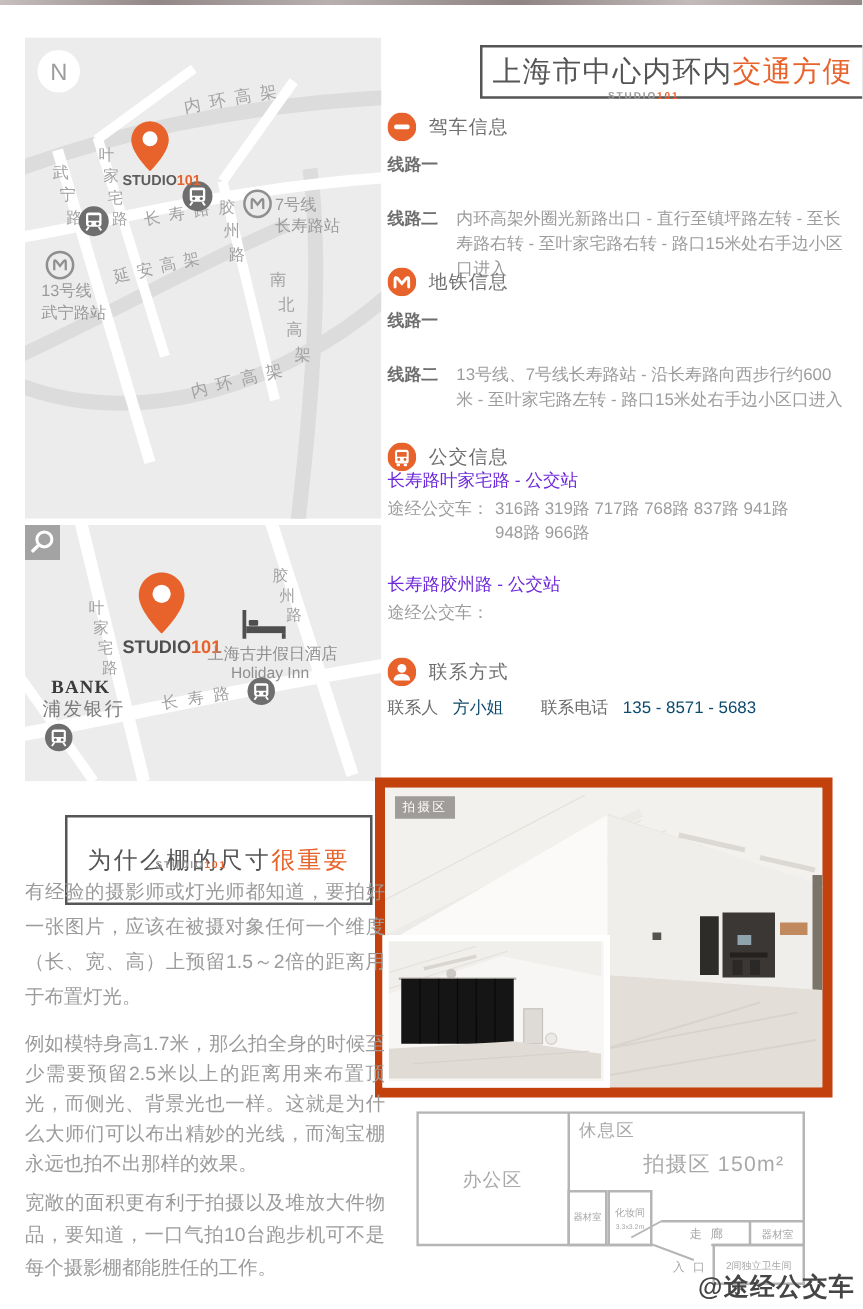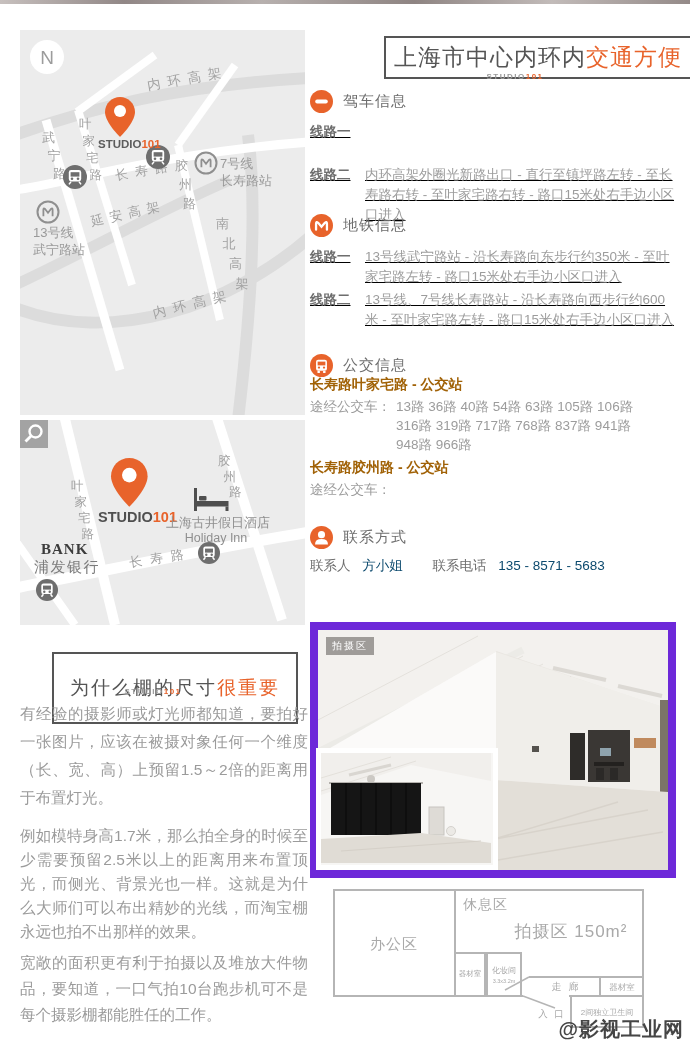--- a/index.html
+++ b/index.html
@@ -17,37 +17,37 @@
   .title-box .accent { color:#e8632b; }
   .logo-line { position:absolute; left:384px; top:72px; width:262px; text-align:center;
     font-size:8px; letter-spacing:1.5px; color:#9a9a9a; font-weight:bold; }
   .logo-line .accent { color:#e8632b; }
 
   
   .sec-head { position:absolute; left:310px; display:flex; align-items:center; gap:10px; }
   .sec-head svg { width:23px; height:23px; }
   .sec-title { font-size:15px; color:#6e6e6e; letter-spacing:1px; }
 
-  .route { position:absolute; left:310px; width:366px; display:flex;text-decoration:underline; }
+  .route { position:absolute; left:310px; width:366px; display:flex; }
   .route-label { width:55px; flex:none; font-weight:bold; font-size:13.5px; color:#6e6e6e; line-height:20px; }
   .route-text { flex:1; font-size:13.5px; color:#9c9c9c; line-height:20px; }
 
-  .stop-name { position:absolute; left:310px; font-size:14px; font-weight:bold; color:#a16207; }
+  .stop-name { position:absolute; left:310px; font-size:14px; font-weight:normal; color:#6d28d9; }
   .bus-row { position:absolute; left:310px; width:366px; display:flex; }
   .bus-label { width:86px; flex:none; font-size:13.5px; color:#9c9c9c; line-height:19px; }
   .bus-lines { flex:1; font-size:13.5px; color:#9c9c9c; line-height:19px; }
 
   .contact-row { position:absolute; left:310px; width:366px; font-size:13.5px; }
   .c-label { font-weight:normal; color:#6e6e6e; }
   .c-val { color:#0c4a6e; }
   .gap-l { margin-left:26px;text-align:center; }
   .gap-s { margin-left:8px; }
 
   
-  .photo-wrap { position:absolute; left:310px; top:622px; width:366px; height:256px; background:#6d28d9; }
+  .photo-wrap { position:absolute; left:300px; top:622px; width:366px; height:256px; background:#c2410c; }
   .photo-main { position:absolute; left:8px; top:8px; width:350px; height:240px; display:block; }
   .photo-inset { position:absolute; left:6px; top:126px; width:182px; height:122px;
     border:5px solid #fff; background:#f7f6f4; }
   .photo-inset svg { width:170px; height:110px; display:block; }
   .photo-tag { position:absolute; left:16px; top:15px; background:rgba(138,135,131,.8);
     color:#fff; font-size:10px; letter-spacing:2px; padding:2px 6px; }
 
   
   .map1 { position:absolute; left:20px; top:30px; width:285px; height:385px; }
   .map2 { position:absolute; left:20px; top:420px; width:285px; height:205px; }
@@ -223,21 +223,20 @@
 
   <div class="sec-head" style="top:214px">
     <svg viewBox="0 0 22 22">
       <circle cx="11" cy="11" r="11" fill="#e8632b"></circle>
       <path d="M5.8 15 V9.2 Q5.8 6.8 7.8 8.4 L11 12.2 L14.2 8.4 Q16.2 6.8 16.2 9.2 V15" stroke="#fff" stroke-width="2.2" fill="none" stroke-linecap="round"></path>
     </svg>
     <span class="sec-title">地铁信息</span>
   </div>
   <div class="route" style="top:247px">
     <span class="route-label">线路一</span>
-    <span class="route-text">13号线武宁路站 - 沿长寿路向东步行约350米 - 至叶家宅路左转 - 路口15米处右手边小区口进入</span>
   </div>
   <div class="route" style="top:290px">
     <span class="route-label">线路二</span>
     <span class="route-text">13号线、7号线长寿路站 - 沿长寿路向西步行约600米 - 至叶家宅路左转 - 路口15米处右手边小区口进入</span>
   </div>
 
   <div class="sec-head" style="top:354px">
     <svg viewBox="0 0 22 22">
       <circle cx="11" cy="11" r="11" fill="#e8632b"></circle>
       <rect x="5.8" y="5.5" width="10.4" height="10.6" rx="2" fill="#fff"></rect>
@@ -246,21 +245,20 @@
         <circle cx="13.4" cy="13" r="1.1" fill="#e8632b"></circle>
       <rect x="7" y="16.3" width="2.6" height="1.8" rx="0.7" fill="#fff"></rect>
       <rect x="12.4" y="16.3" width="2.6" height="1.8" rx="0.7" fill="#fff"></rect>
     </svg>
     <span class="sec-title">公交信息</span>
   </div>
   <div class="stop-name" style="top:376px">长寿路叶家宅路 - 公交站</div>
   <div class="bus-row" style="top:397px">
     <span class="bus-label">途经公交车：</span>
     <div class="bus-lines">
-      <div>13路 36路 40路 54路 63路 105路 106路</div>
       <div>316路 319路 717路 768路 837路 941路</div>
       <div>948路 966路</div>
     </div>
   </div>
   <div class="stop-name" style="top:459px">长寿路胶州路 - 公交站</div>
   <div class="bus-row" style="top:480px">
     <span class="bus-label">途经公交车：</span>
   </div>
 
   <div class="sec-head" style="top:526px">
@@ -352,14 +350,14 @@
       <text x="137" y="87" text-anchor="middle" font-size="7.5">器材室</text>
       <text x="171" y="84" text-anchor="middle" font-size="8">化妆间</text>
       <text x="171" y="94" text-anchor="middle" font-size="5.5">3.3x3.2m</text>
       <text x="233" y="101" text-anchor="middle" font-size="10" letter-spacing="2">走 廊</text>
       <text x="289" y="101" text-anchor="middle" font-size="8.5">器材室</text>
       <text x="219" y="128" text-anchor="middle" font-size="9.5" letter-spacing="2">入 口</text>
       <text x="274" y="126" text-anchor="middle" font-size="8">2间独立卫生间</text>
     </g>
   </svg>
 
-  <div class="watermark">@影视工业网</div>
+  <div class="watermark">@途经公交车</div>
 </div>
 
 </body></html>

